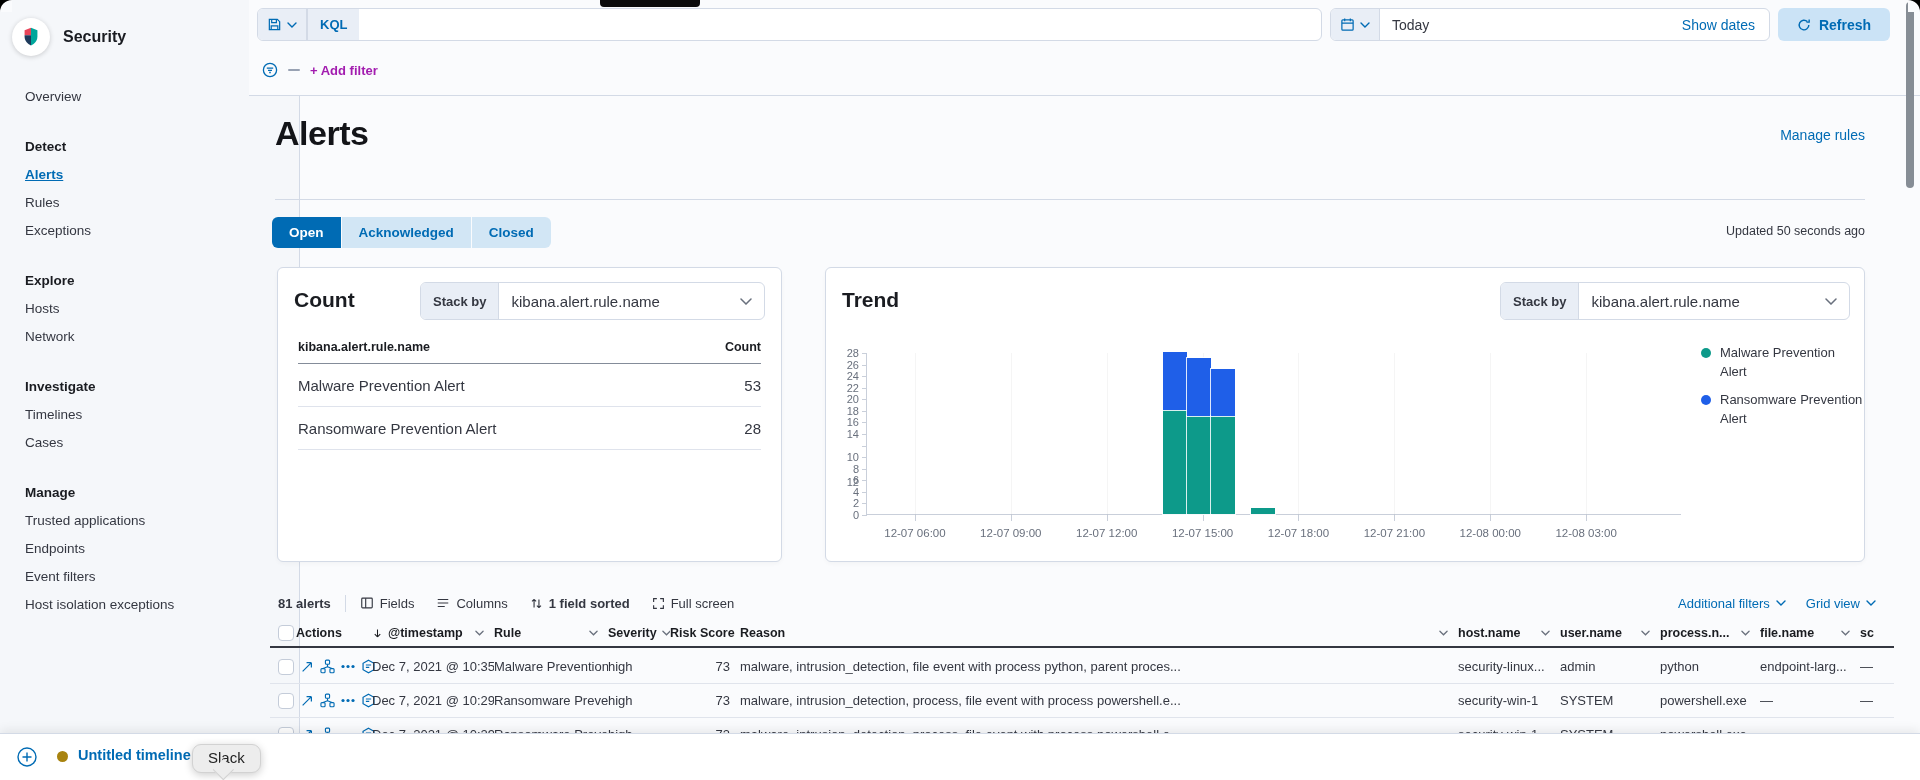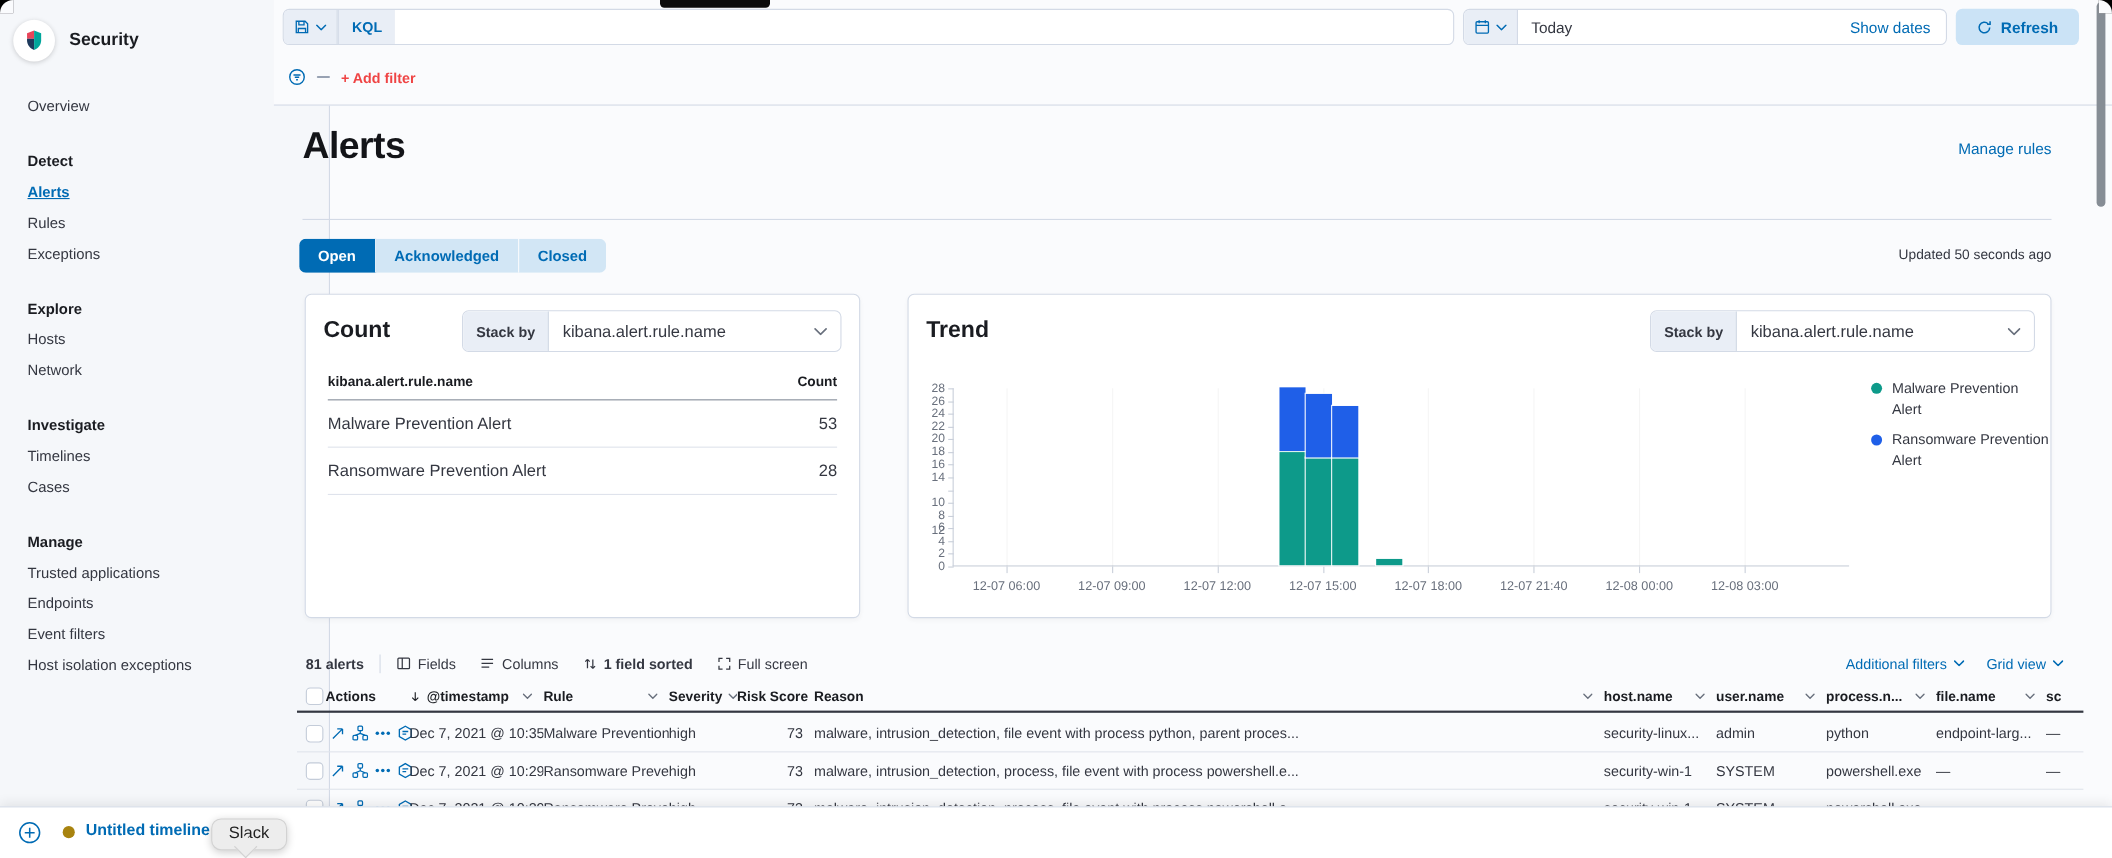--- a/index.html
+++ b/index.html
@@ -26,21 +26,21 @@
   .prepend { background:#e9eef6; border-right:1px solid #d3dae6; display:flex; align-items:center; justify-content:center; gap:5px; color:#006bb4; padding:0 9px; cursor:pointer; }
   #search-input { flex:1; border:none; outline:none; font-size:15px; padding:0 12px; font-family:inherit; color:#343741; background:transparent; }
   #search-input::placeholder { color:#8e98a8; }
   .kql-append { background:#e9eef6; border-left:1px solid #d3dae6; color:#006bb4; font-weight:700; font-size:13px; display:flex; align-items:center; padding:0 12px; cursor:pointer; }
   #date-group { width:440px; }
   .date-value { font-size:14px; color:#343741; padding-left:12px; align-self:center; }
   .show-dates { margin-left:auto; align-self:center; padding-right:14px; color:#006bb4; font-size:14px; font-weight:500; cursor:pointer; }
   #refresh-btn { width:112px; height:33px; border:none; border-radius:6px; background:#cbe3f6; color:#006bb4; font-weight:700; font-size:14px; font-family:inherit; display:flex; align-items:center; justify-content:center; gap:8px; cursor:pointer; }
   #filter-row { position:absolute; left:13px; top:60px; height:20px; display:flex; align-items:center; gap:10px; color:#006bb4; }
   .filter-dash { width:12px; height:2px; background:#98a2b3; border-radius:1px; }
-  #add-filter { font-size:13px; font-weight:700; color:#ef4444; cursor:pointer; }
+  #add-filter { font-size:13px; font-weight:700; color:#a21caf; cursor:pointer; }
 
   
   #page-title { position:absolute; left:275px; top:114px; font-size:34px; font-weight:700; color:#131418; letter-spacing:-.5px; }
   #manage-rules { position:absolute; right:55px; top:127px; font-size:14px; font-weight:500; color:#006bb4; cursor:pointer; }
   #head-divider { position:absolute; left:275px; right:55px; top:199px; height:1px; background:#d3dae6; }
   #status-tabs { position:absolute; left:272px; top:217px; display:flex; border-radius:6px; overflow:hidden; }
   .tab { height:31px; padding:0 17px; font-size:13.5px; font-weight:700; display:flex; align-items:center; cursor:pointer; background:#d2e6f5; color:#006bb4; border-right:1px solid #fafbfd; }
   .tab:last-child { border-right:none; }
   .tab.active { background:#006bb4; color:#fff; }
   #updated-text { position:absolute; right:55px; top:224px; font-size:12.5px; color:#343741; }
@@ -308,21 +308,21 @@
       <div class="gridline-v" style="left: 239.706px; top: 0px; height: 162px;"></div>
       <div class="xtick-label" style="left: 189.706px; top: 174px;">12-07 12:00</div>
       <div class="xtick-mark" style="left: 335.588px; top: 162px;"></div>
       <div class="gridline-v" style="left: 335.588px; top: 0px; height: 162px;"></div>
       <div class="xtick-label" style="left: 285.588px; top: 174px;">12-07 15:00</div>
       <div class="xtick-mark" style="left: 431.471px; top: 162px;"></div>
       <div class="gridline-v" style="left: 431.471px; top: 0px; height: 162px;"></div>
       <div class="xtick-label" style="left: 381.471px; top: 174px;">12-07 18:00</div>
       <div class="xtick-mark" style="left: 527.353px; top: 162px;"></div>
       <div class="gridline-v" style="left: 527.353px; top: 0px; height: 162px;"></div>
-      <div class="xtick-label" style="left: 477.353px; top: 174px;">12-07 21:40</div>
+      <div class="xtick-label" style="left: 477.353px; top: 174px;">12-07 21:00</div>
       <div class="xtick-mark" style="left: 623.235px; top: 162px;"></div>
       <div class="gridline-v" style="left: 623.235px; top: 0px; height: 162px;"></div>
       <div class="xtick-label" style="left: 573.235px; top: 174px;">12-08 00:00</div>
       <div class="xtick-mark" style="left: 719.118px; top: 162px;"></div>
       <div class="gridline-v" style="left: 719.118px; top: 0px; height: 162px;"></div>
       <div class="xtick-label" style="left: 669.118px; top: 174px;">12-08 03:00</div>
       <div class="bar" style="left: 295.652px; width: 23.9706px; height: 162px;">
         <div class="bar-seg" style="bottom: 0px; height: 104.143px; background: rgb(13, 154, 138);"></div>
         <div class="bar-seg" style="bottom: 104.143px; height: 57.8571px; background: rgb(31, 95, 232);"></div>
       </div>

